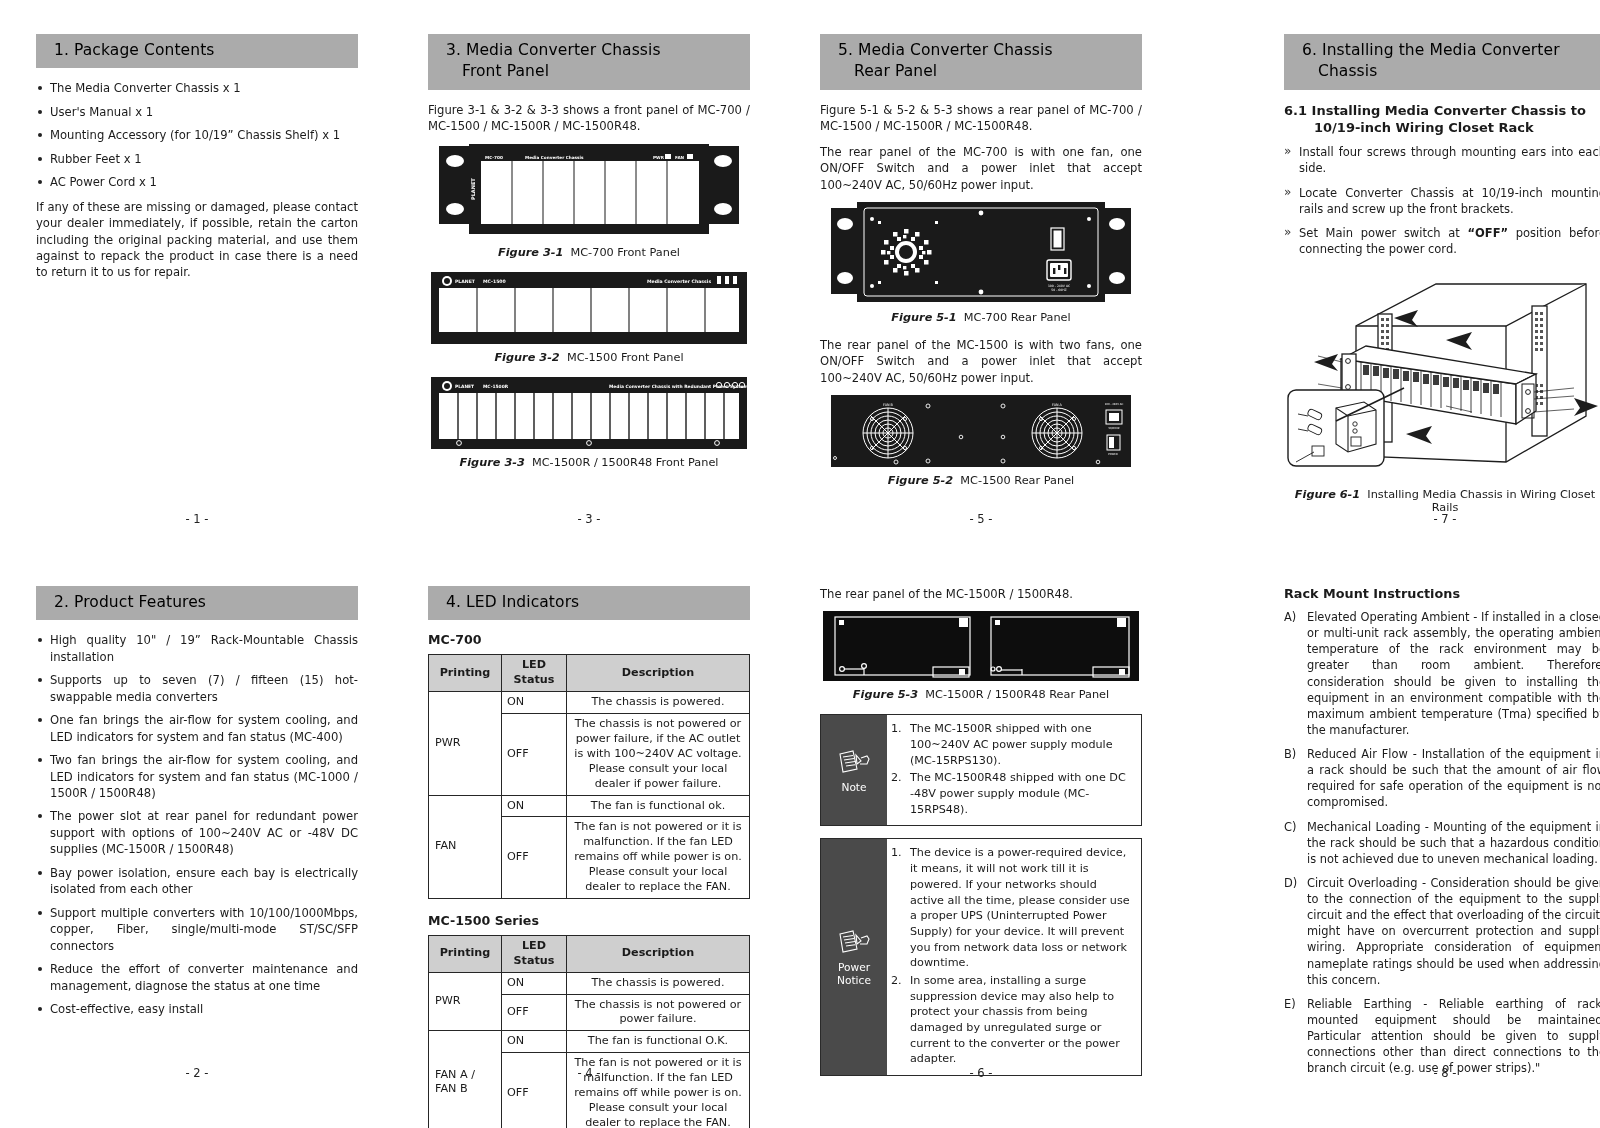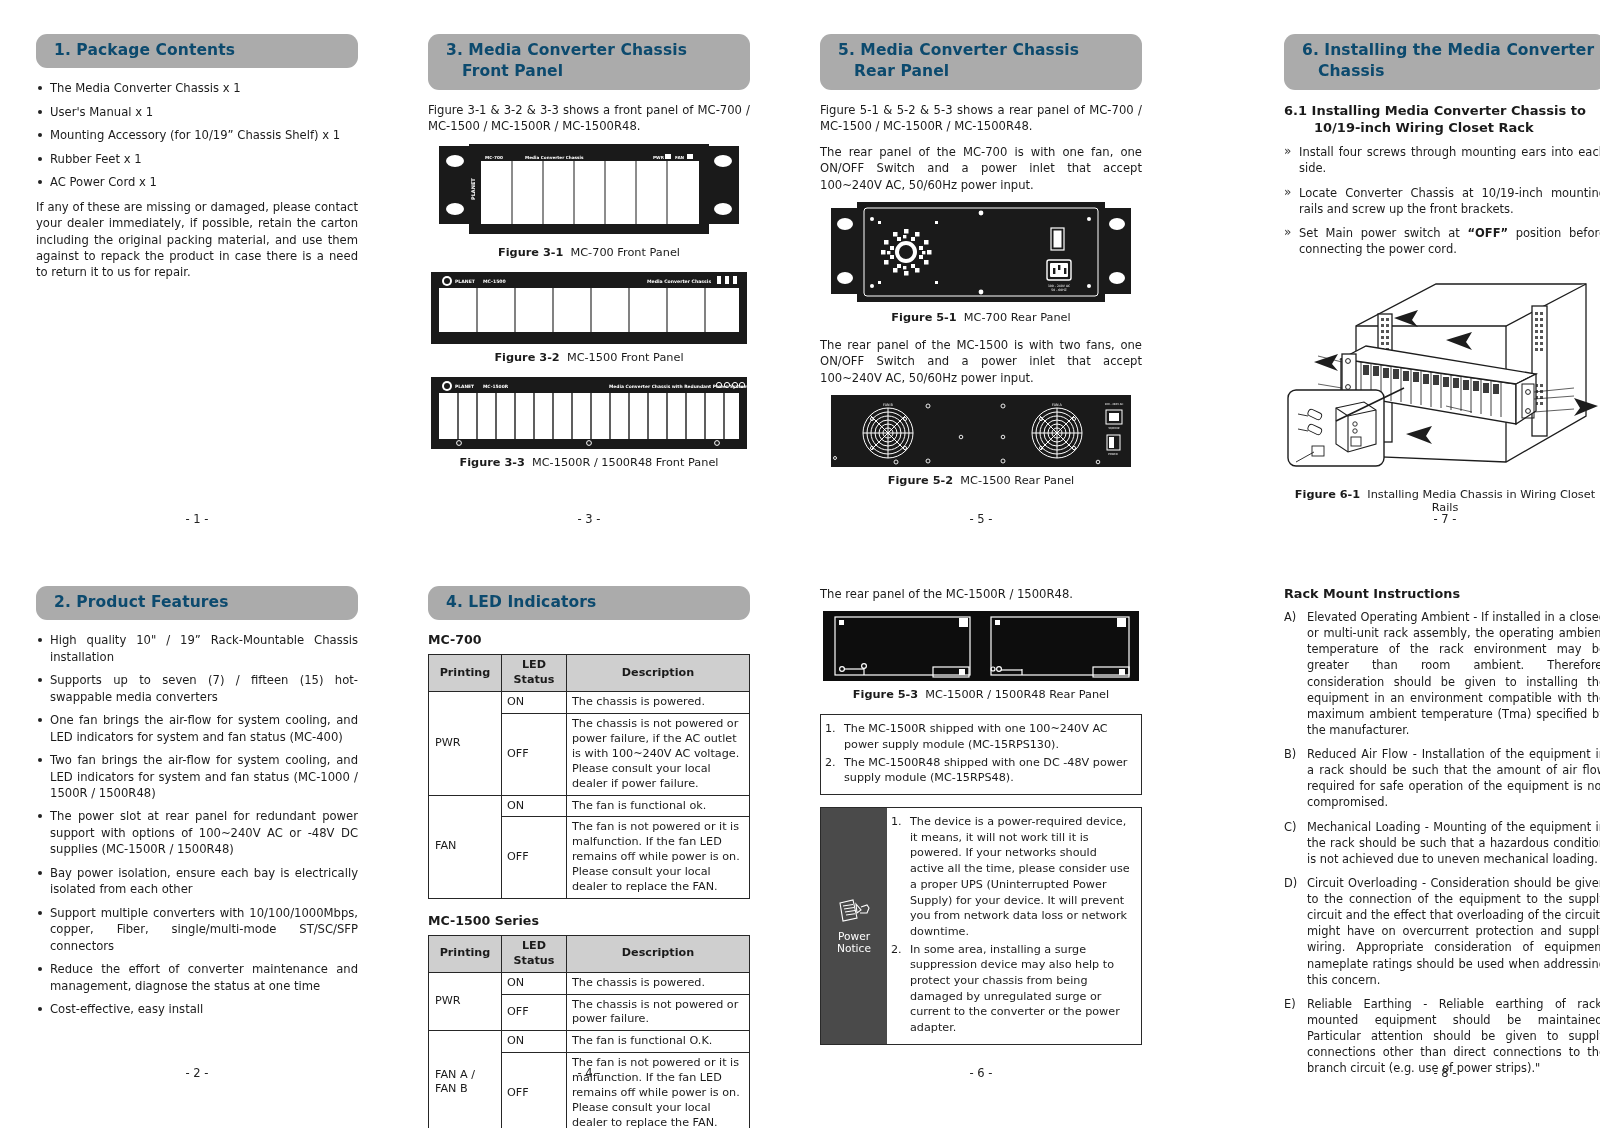--- a/index.html
+++ b/index.html
@@ -20,28 +20,27 @@
   .col4{left:1284px;width:322px;}
   .rowA{top:34px;height:500px;}
   .rowB{top:586px;height:500px;}
 
   .pagenum{position:absolute;font-size:11.5px;color:#222;text-align:center;width:322px;}
   .pnA{top:512px;} .pnB{top:1066px;}
 
   
   .secbar{
     background:#ababab;
-    color:#0c4a6e;
-    font-weight:bold;
+    color:#000000;
+    font-weight:normal;
     font-size:15.5px;
     line-height:1.38;
     padding:6px 10px 7px 18px;
     letter-spacing:.1px;
     margin-bottom:12px;
-    border-radius:11px;
   }
   .secbar .l2{display:block;padding-left:16px;}
 
   
   p.body{
     font-size:11.6px;line-height:1.42;margin:0 0 9px 0;
     text-align:justify;
   }
   ul.bul{list-style:none;margin:0 0 8px 0;padding:0;}
   ul.bul li{
@@ -57,21 +56,21 @@
     position:relative;padding-left:15px;margin-bottom:8px;
     font-size:11.5px;line-height:1.42;text-align:justify;
   }
   ul.arrows li:before{
     content:"\00BB";position:absolute;left:0;top:-1px;font-size:12px;color:#333;
   }
   .b{font-weight:bold;}
 
   
   .cap{font-size:11.3px;text-align:center;margin:7px 0 13px 0;}
-  .cap b{font-weight:bold;}
+  .cap b{font-weight:bold;font-style:italic;}
 
   
   h4.sub{font-size:12.6px;font-weight:bold;margin:0 0 7px 0;}
   h4.sub2{font-size:13px;font-weight:bold;margin:0 0 7px 0;line-height:1.35;}
   h4.sub2 .l2{display:block;padding-left:30px;}
   h4.rmi{font-size:12.8px;font-weight:bold;margin:0 0 8px 0;}
 
   
   ol.letters{list-style:none;margin:0;padding:0;}
   ol.letters li{
@@ -83,21 +82,21 @@
   
   table.led{border-collapse:collapse;width:100%;margin-bottom:14px;table-layout:fixed;}
   table.led th,table.led td{
     border:1px solid #262626;
     font-size:11.2px;line-height:1.33;
     padding:3px 5px;vertical-align:middle;
   }
   table.led th{background:#cfcfcf;font-weight:bold;text-align:center;}
   table.led td.c{}
   table.led td.pr{text-align:left;padding-left:6px;}
-  table.led td.ds{text-align:left;border-radius:6px;}
+  table.led td.ds{text-align:center;border-radius:6px;}
   .w-print{width:62px;} .w-stat{width:54px;}
 
   
   .notebox{display:flex;border:1px solid #2a2a2a;margin-top:12px;}
   .noteicon{
     width:62px;min-width:62px;background:#4a4a4a;color:#fff;
     display:flex;flex-direction:column;align-items:center;justify-content:center;
     padding:8px 2px;font-size:10.6px;line-height:1.2;text-align:center;
   }
   .noteicon svg{margin-bottom:5px;}
@@ -514,20 +513,34 @@
             <rect x="296" y="58" width="6" height="6"></rect>
         </g>
       </svg>
     </div>
     <div class="cap">
       <b>Figure 5-3</b>
       <span>&nbsp;</span><span>MC-1500R / 1500R48 Rear Panel</span>
     </div>
 
     <div class="notebox">
+      <div class="noteicon">
+        <svg width="34" height="28" viewBox="0 0 34 28">
+          <g fill="none" stroke="#ffffff" stroke-width="1.1">
+            <path d="M3 6 L16 3 L20 21 L6 24 Z"></path>
+            <line x1="6" y1="9" x2="16" y2="7.5"></line>
+            <line x1="7" y1="12" x2="17" y2="10.5"></line>
+            <line x1="8" y1="15" x2="18" y2="13.5"></line>
+            <line x1="9" y1="18" x2="18" y2="16.8"></line>
+            <path d="M19 7 L24 13 L20 16 Z"></path>
+            <path d="M24 10 L30 8 L32 11 L30 16 L23 16"></path>
+          </g>
+        </svg>
+        <span>Note</span>
+      </div>
       <div class="notebody">
         <ol class="nn">
           <li><span class="nm">1.</span><span>The MC-1500R shipped with one 100~240V AC power supply module (MC-15RPS130).</span></li>
           <li><span class="nm">2.</span><span>The MC-1500R48 shipped with one DC -48V power supply module (MC-15RPS48).</span></li>
         </ol>
       </div>
     </div>
 
     <div class="notebox">
       <div class="noteicon">

